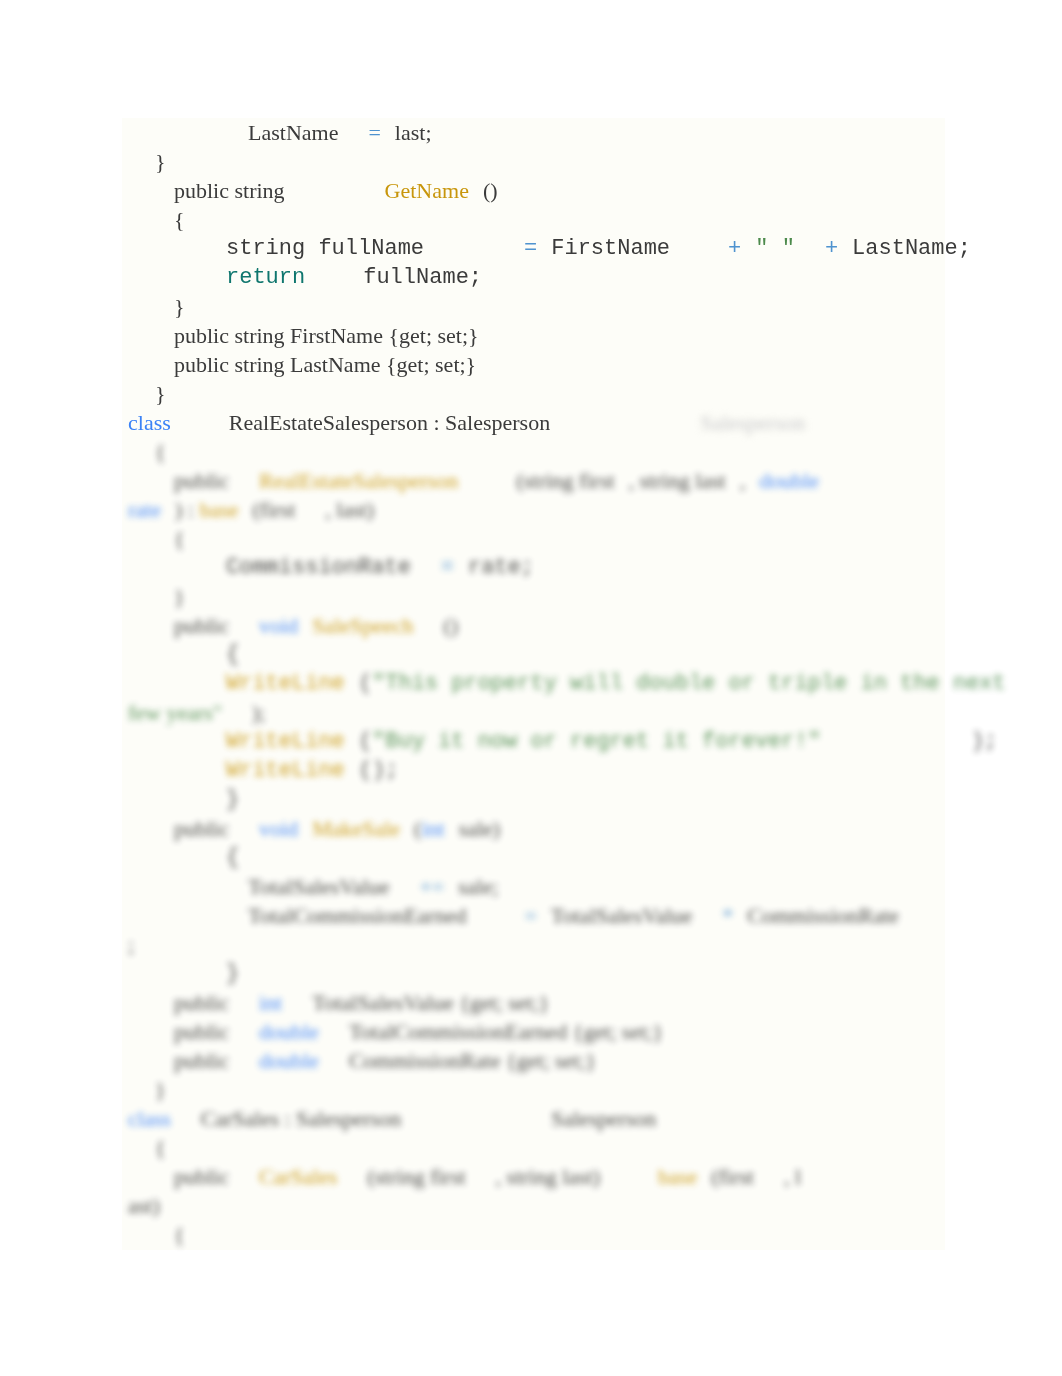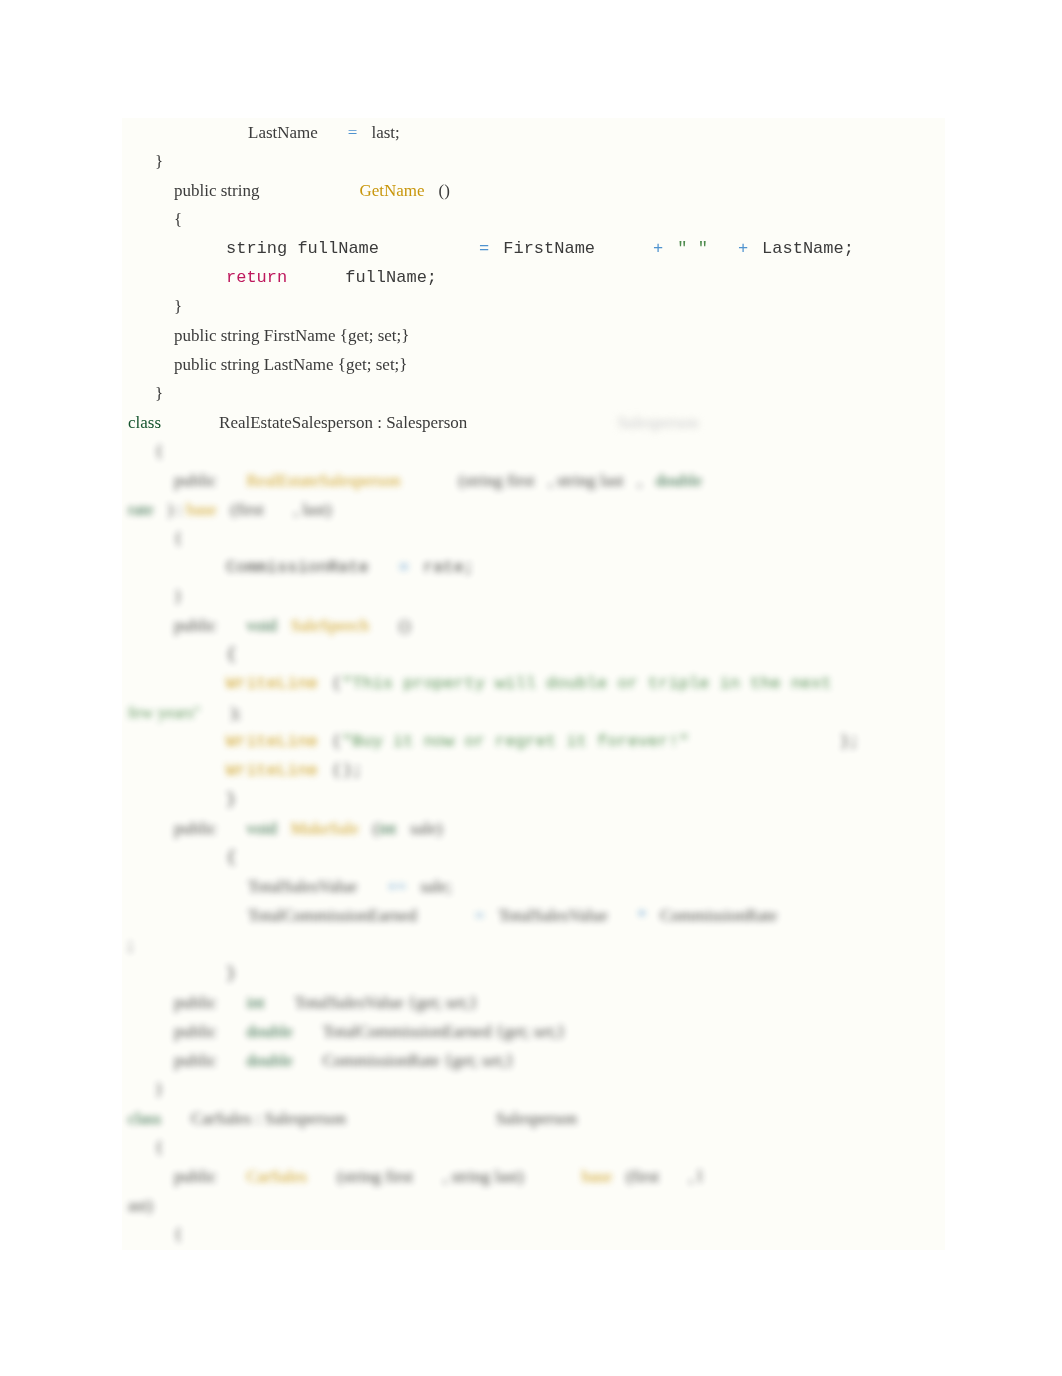--- a/index.html
+++ b/index.html
@@ -25,21 +25,21 @@
     height: 1132px;
     background: #fdfdf8;
   }
 
   #code-block {
     position: absolute;
     left: 0;
     top: 0;
     width: 823px;
     padding: 0;
-    font-size: 17px;
+    font-size: 22px;
     line-height: 29px;
     color: #3b3b3b;
     white-space: pre;
   }
 
   .line {
     display: block;
     height: 29px;
     white-space: pre;
     position: relative;
@@ -71,23 +71,23 @@
   .ind0 { padding-left: 33px; }
   .indc { padding-left: 6px; }
 
   .gap-s { display:inline-block; width: 14px; }
   .gap-m { display:inline-block; width: 30px; }
   .gap-l { display:inline-block; width: 58px; }
   .gap-xl{ display:inline-block; width: 100px; }
   .gap-xxl{display:inline-block; width: 150px; }
 </style>
 <style>
-  .kw    { color: #14532d; }
+  .kw    { color: #3b82f6; }
   .op    { color: #4f93cf; }
-  .ret   { color: #be185d; }
+  .ret   { color: #0f766e; }
   .fn    { color: #c8960c; }
   .str   { color: #4c8a4c; }
   .plain { color: #3b3b3b; }
   #code-block { color: #3b3b3b; }
   #page-panel { background: #fdfdf8; }
   body { background: #ffffff; }
 </style></head>
 <body>
 
 <div id="page-panel">

